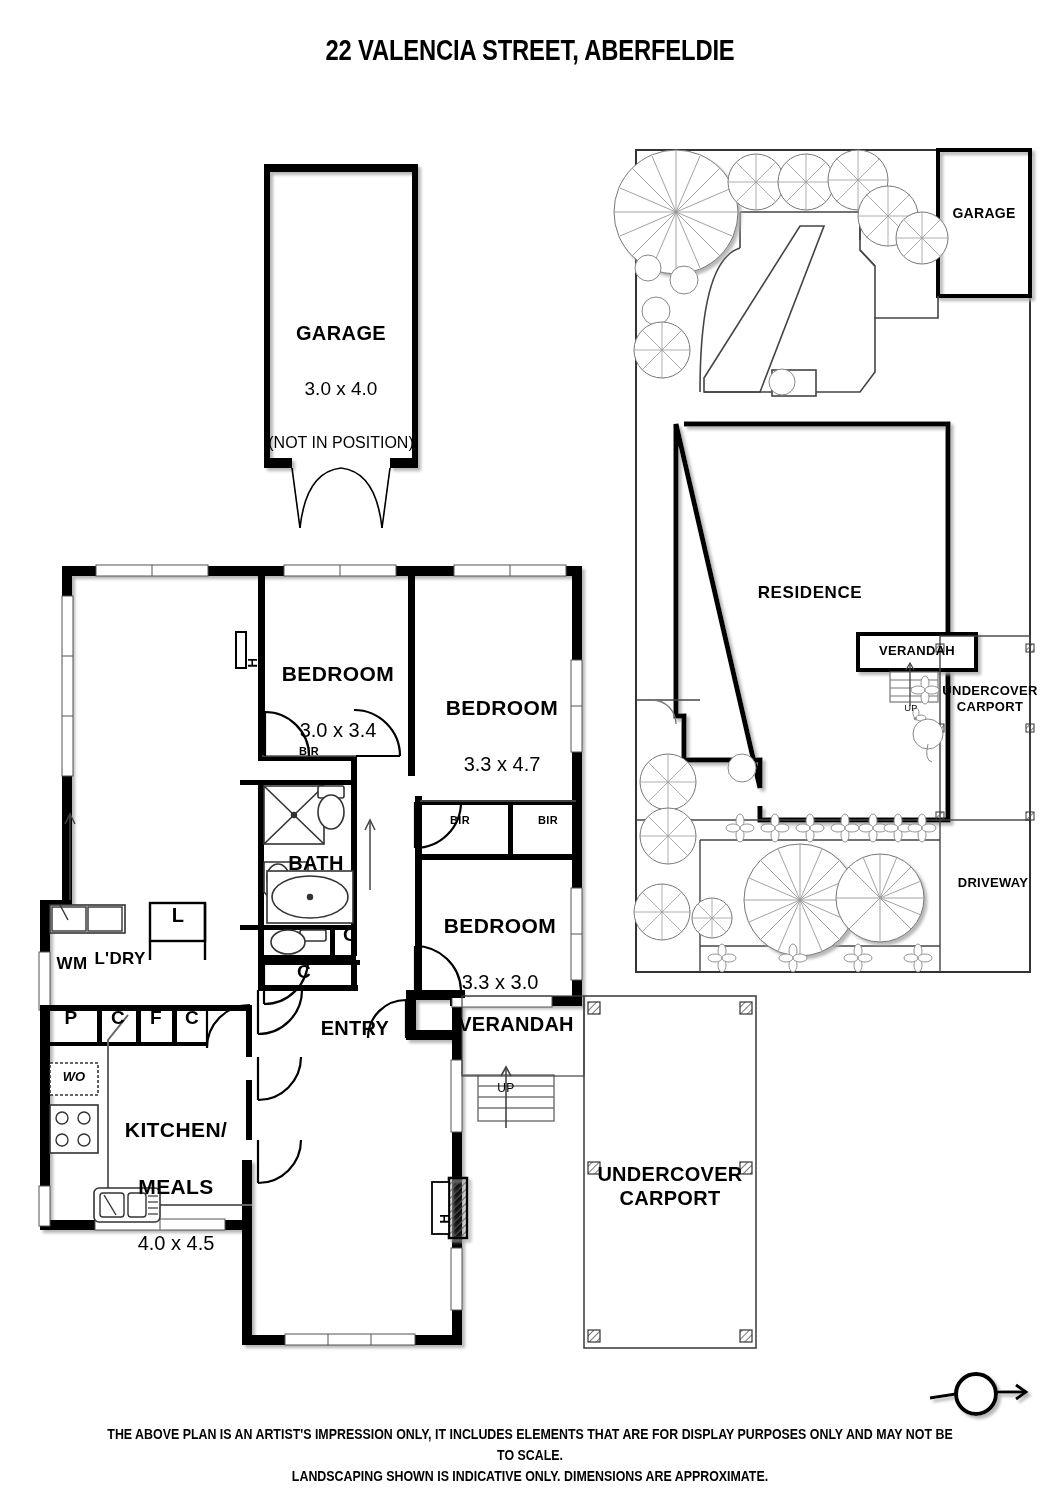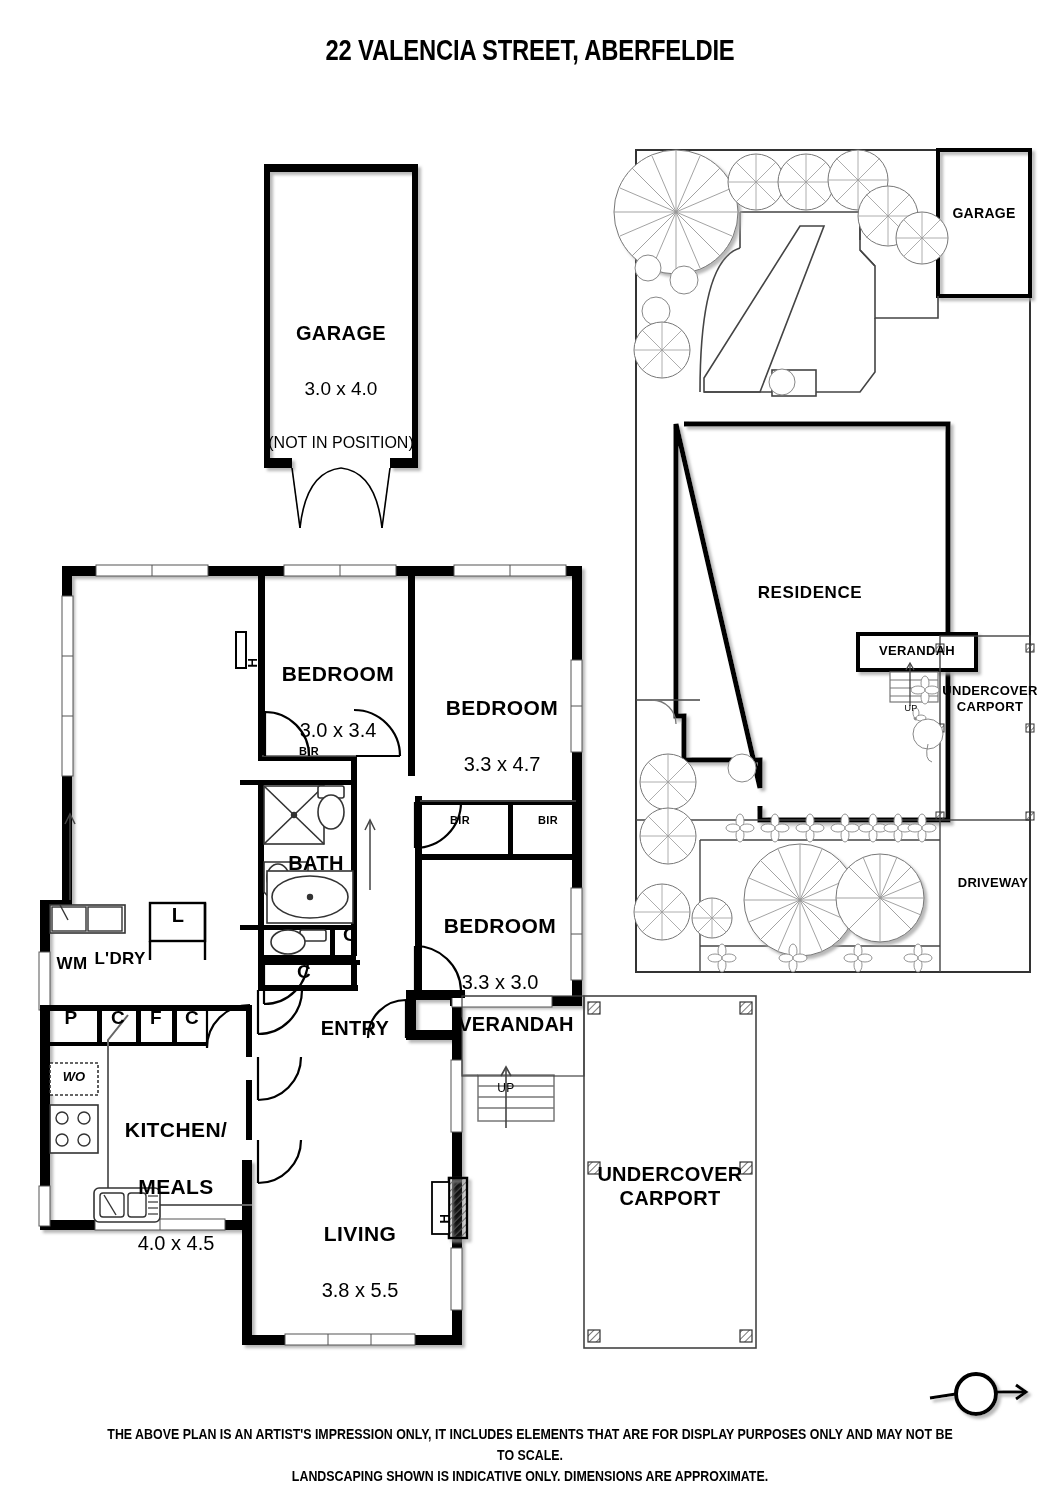--- a/index.html
+++ b/index.html
@@ -644,24 +644,20 @@
     <span class="n">BEDROOM</span>
     <span class="d">3.3 x 3.0</span>
   </div>
 
   <div class="lbl r-big" style="left:104px;top:1084px;width:144px;">
     <span class="n">KITCHEN/</span>
     <span class="n">MEALS</span>
     <span class="d">4.0 x 4.5</span>
   </div>
 
-  <div class="lbl r-big" style="left:292px;top:1188px;width:136px;">
-    <span class="n">LIVING</span>
-    <span class="d">3.8 x 5.5</span>
-  </div>
 
   <div class="lbl r-sm" style="left:276px;top:832px;width:80px;font-size:20px;margin-top:21px;">BATH</div>
 
   <div class="lbl r-sm" style="left:70px;top:950px;width:100px;font-size:17px;">L'DRY</div>
 
   <div class="lbl r-sm" style="left:300px;top:1018px;width:110px;font-size:20px;">ENTRY</div>
 
   <div class="lbl r-sm" style="left:440px;top:1014px;width:152px;font-size:20px;">VERANDAH</div>
 
   <div class="lbl r-sm" style="left:594px;top:1164px;width:152px;font-size:20px;">UNDERCOVER</div>

